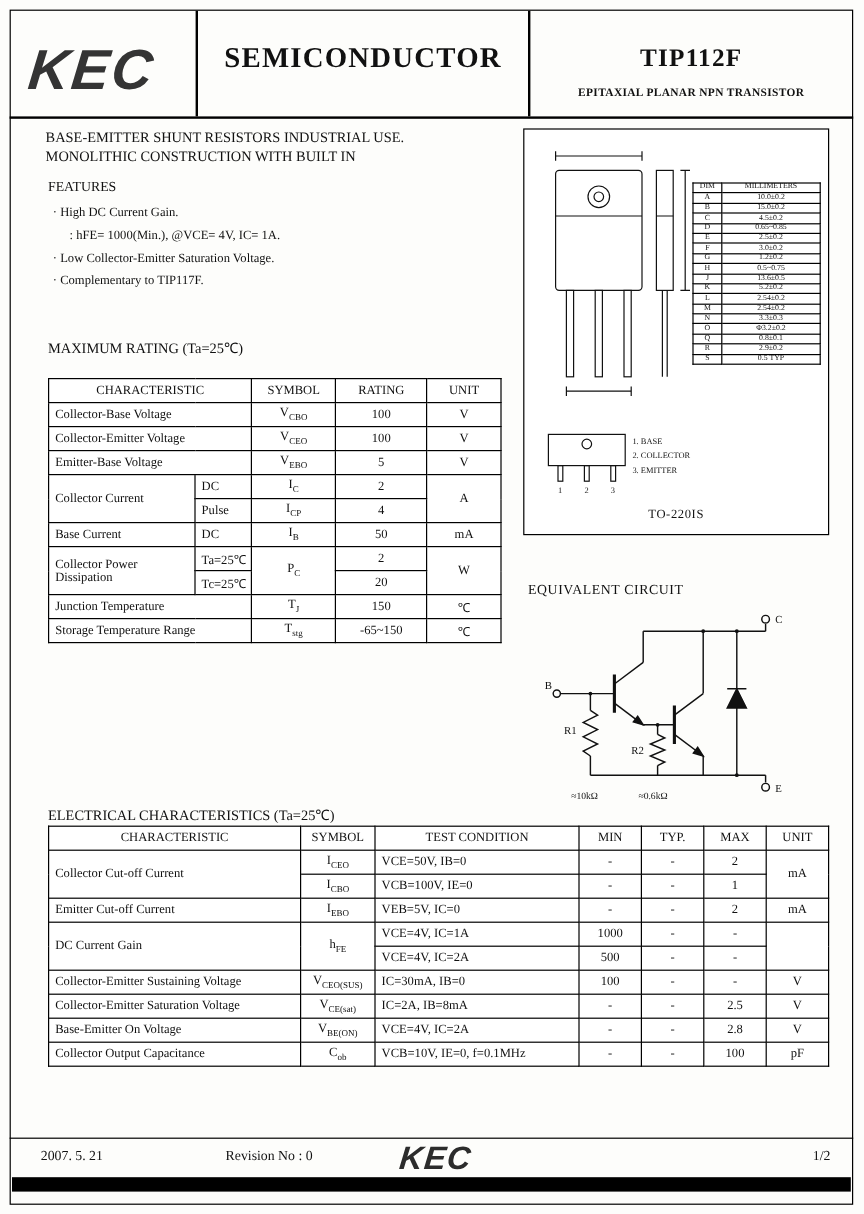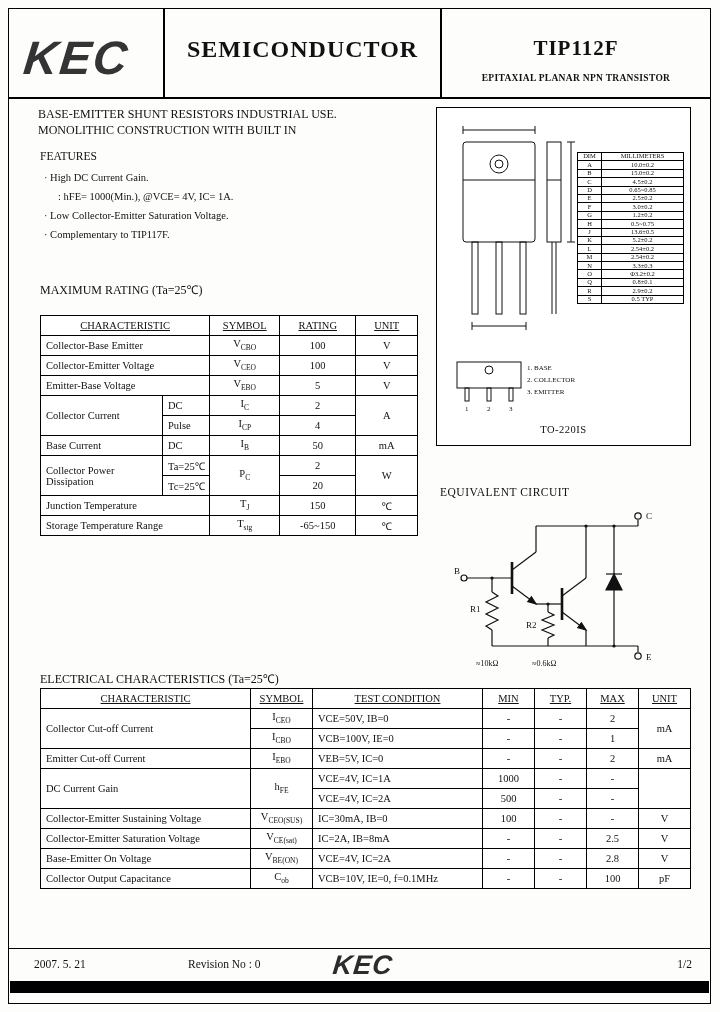--- a/index.html
+++ b/index.html
@@ -25,21 +25,21 @@
   
   .intro { position:absolute; left:38px; top:106px; font-size:12px; line-height:16px; }
   .features-title { position:absolute; left:40px; top:150px; font-size:11.5px; }
   .features-list { position:absolute; left:44px; top:168px; font-size:10.5px; line-height:19px; }
   .features-list div:nth-child(2) { padding-left:14px; }
 
   
   .tbl { border-collapse:collapse; table-layout:fixed; background:#fff; position:absolute; }
   .tbl td, .tbl th { border:1px solid #000; font-size:10.5px; font-weight:normal;
     padding:0 4px; height:20px; white-space:nowrap; overflow:hidden; }
-  .tbl th { text-align:center;text-decoration:underline; }
+  .tbl th { text-align:center; }
   .tbl td.l { text-align:left; padding-left:5px; }
   .tbl td.c { text-align:center; }
   .tbl td.wrap { white-space:normal; line-height:11px; }
   sub { font-size:7.5px; }
 
   .mr-title { position:absolute; left:40px; top:281px; font-size:12px; }
   .mr-table { left:40px; top:315px; }
   .ec-title { position:absolute; left:40px; top:670px; font-size:12px; }
   .ec-table { left:40px; top:688px; }
 
@@ -107,21 +107,21 @@
         <col style="width:62px">
       </colgroup>
     <tbody>
         <tr>
       <th colspan="2">CHARACTERISTIC</th>
       <th>SYMBOL</th>
       <th>RATING</th>
       <th>UNIT</th>
     </tr>
     <tr>
-      <td class="l" colspan="2">Collector-Base Emitter</td>
+      <td class="l" colspan="2">Collector-Base Voltage</td>
       <td class="c"><span>V</span><sub>CBO</sub></td>
       <td class="c">100</td>
       <td class="c">V</td>
     </tr>
     <tr>
       <td class="l" colspan="2">Collector-Emitter Voltage</td>
       <td class="c"><span>V</span><sub>CEO</sub></td>
       <td class="c">100</td>
       <td class="c">V</td>
     </tr>

